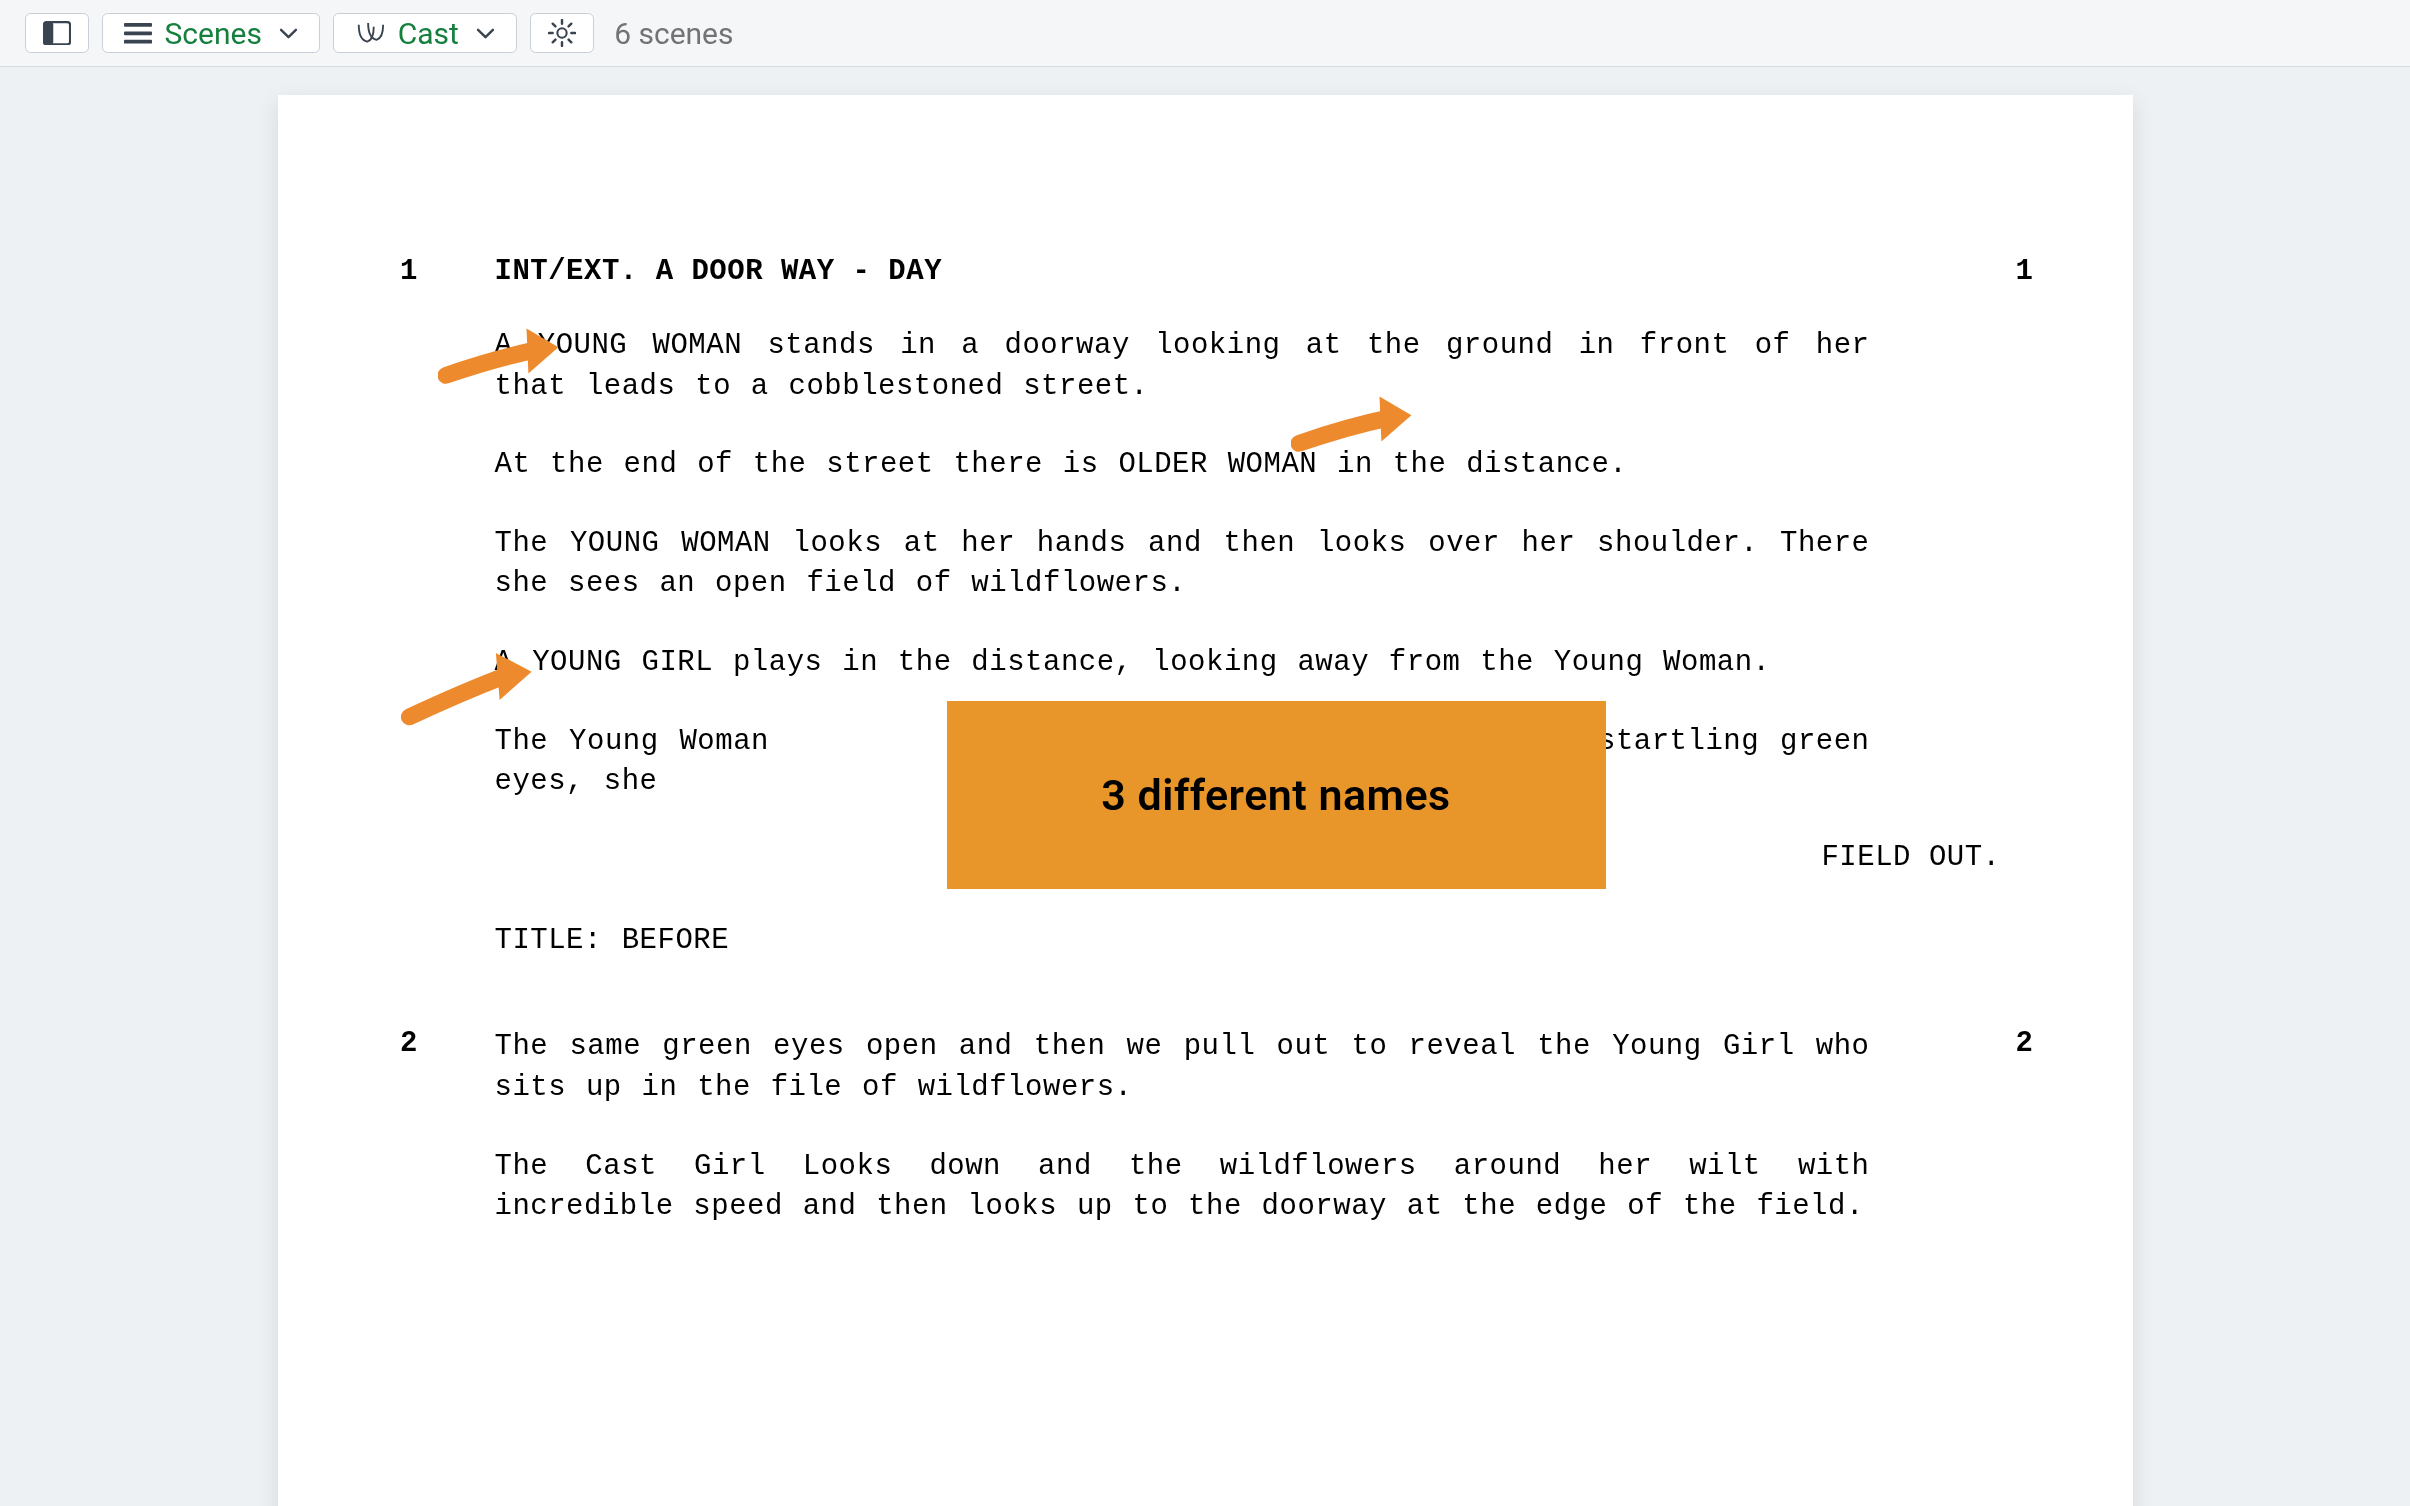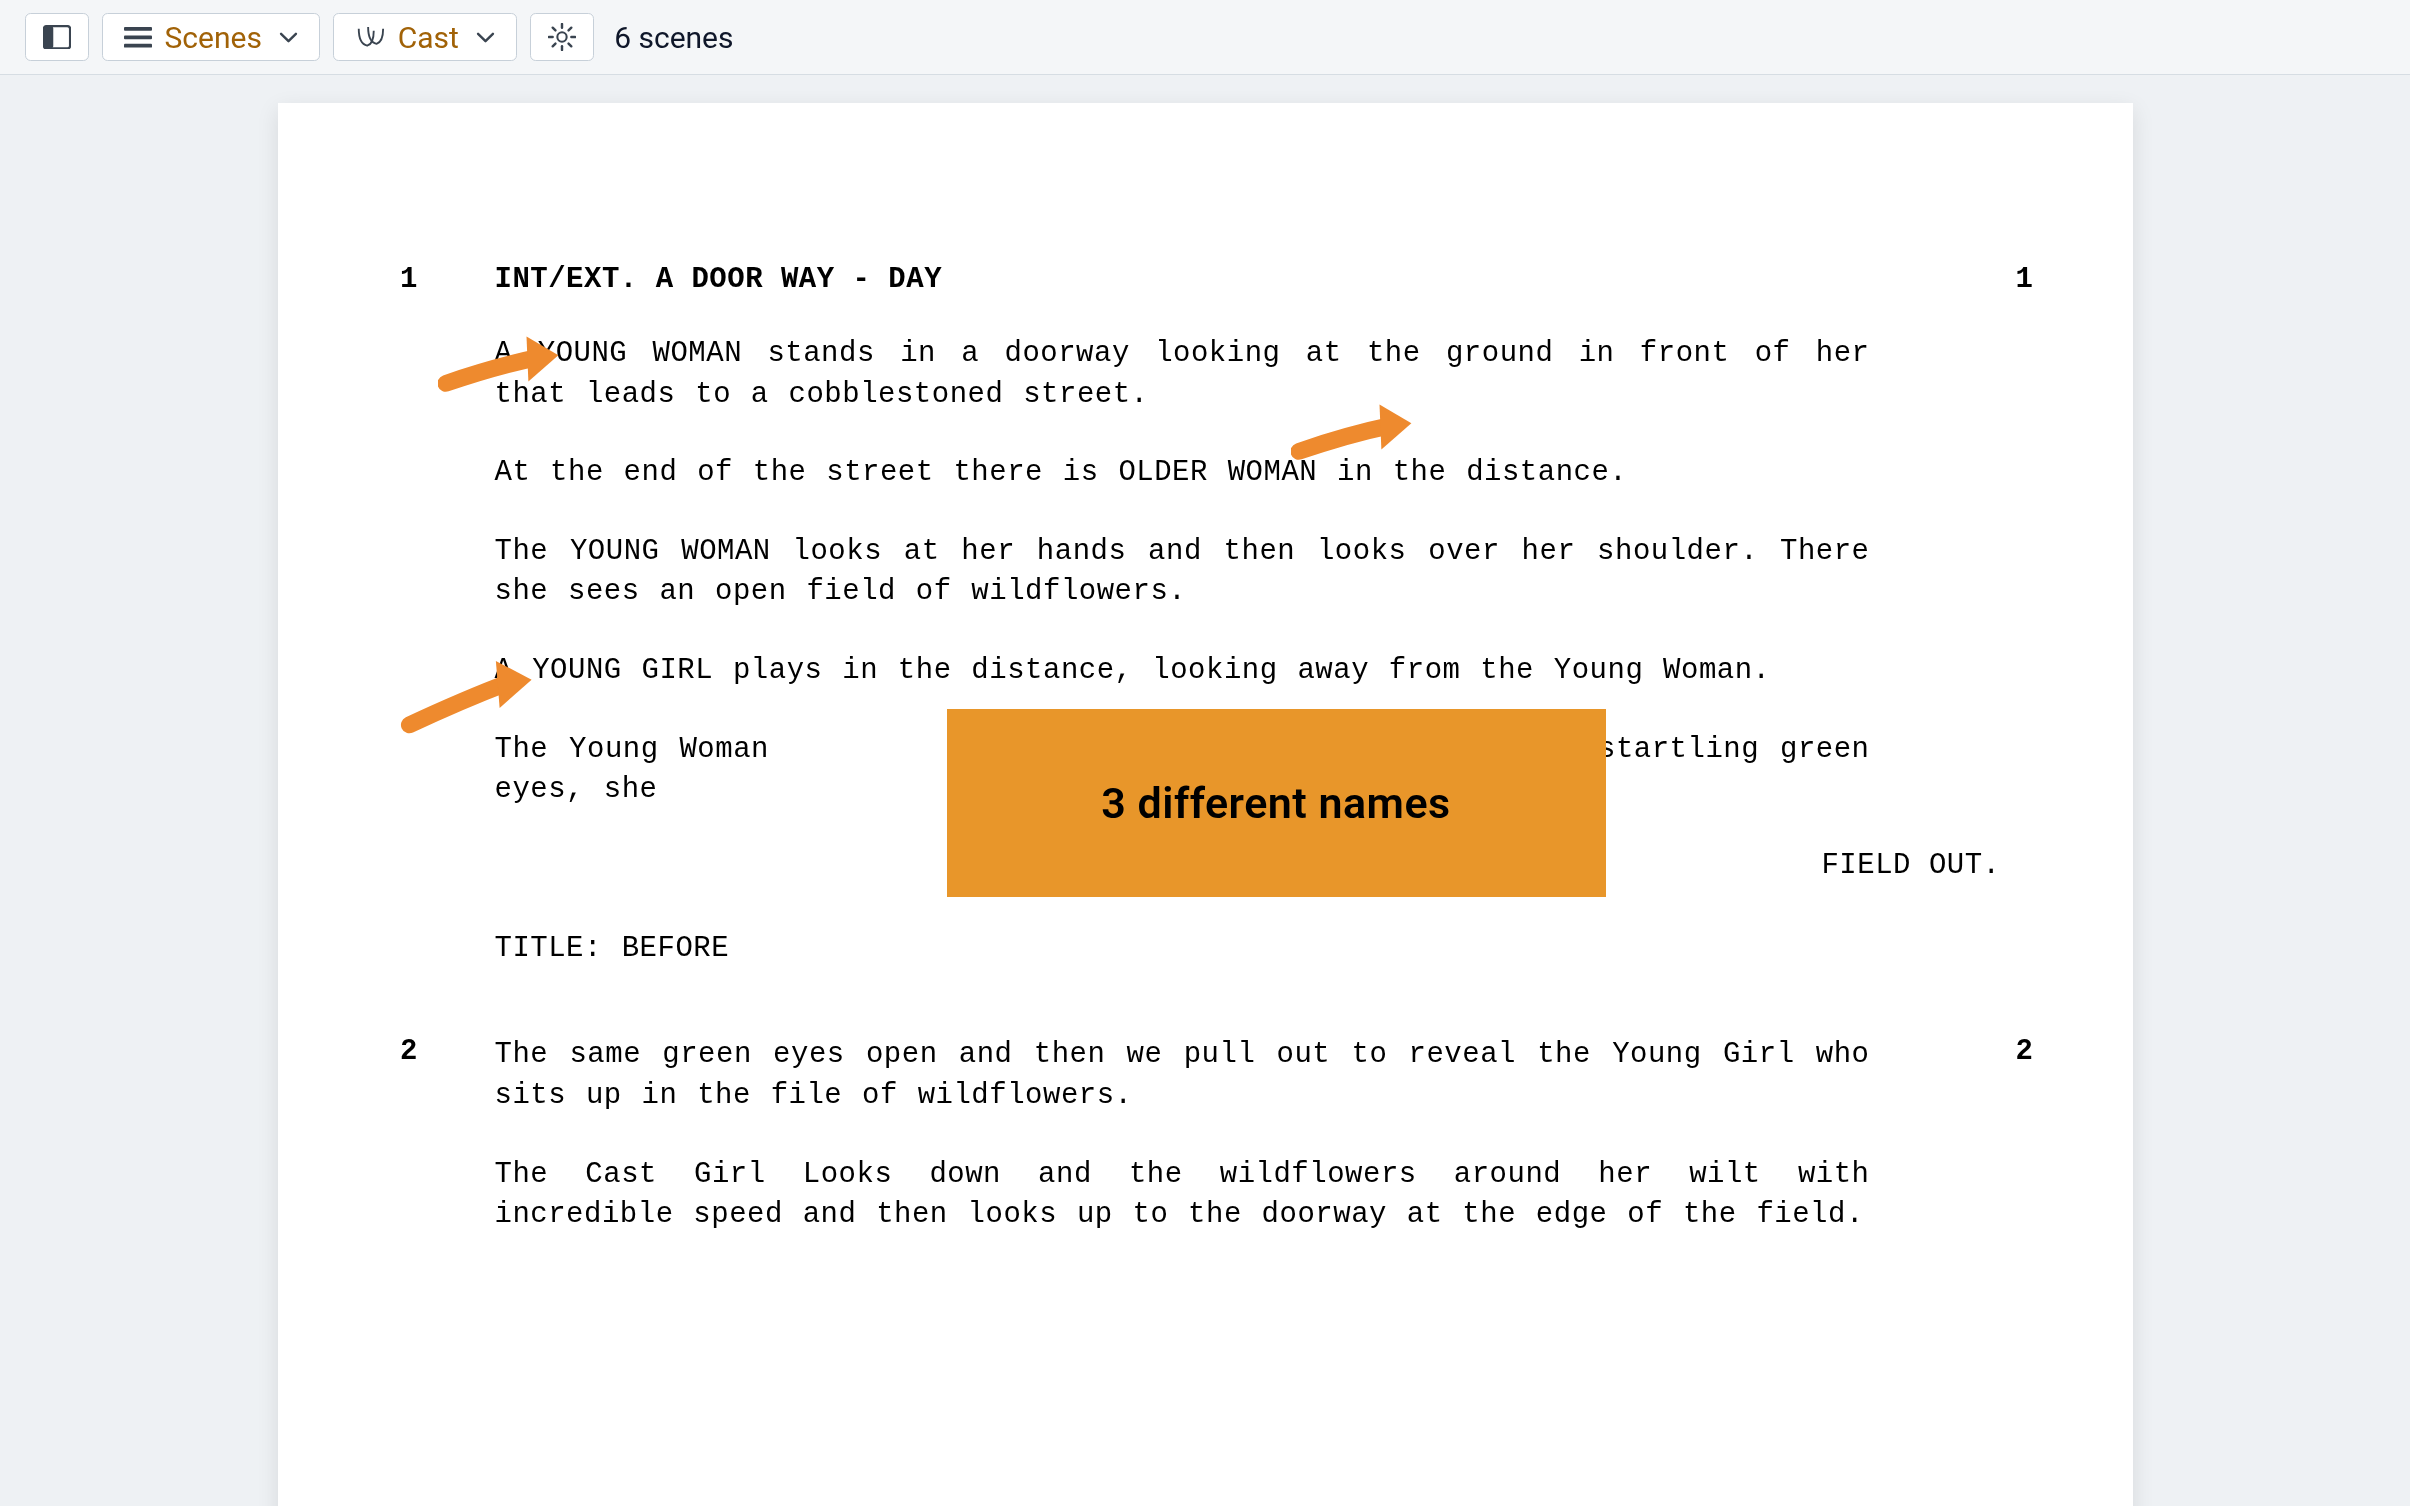--- a/index.html
+++ b/index.html
@@ -11,39 +11,39 @@
   }
   .toolbar {
     display: flex;
     align-items: center;
     gap: 13px;
     padding: 13px 24.5px;
     border-bottom: 0.9px solid #d6dde3;
     background: #f4f6f8;
   }
   .tb-btn {
-    height: 48px;
+    height: 40px;
     border: 0.9px solid #c7d0d9;
     border-radius: 5.6px;
     background: #fff;
     display: flex;
     align-items: center;
     justify-content: center;
     padding: 0 21px;
     gap: 13px;
     cursor: pointer;
     font-size: 30px;
-    color: #a16207;
+    color: #15803d;
   }
   .tb-btn.icon-only { padding: 0 17px; }
   .icon { display: inline-flex; align-items: center; justify-content: center; }
   .chev { margin-left: 3.8px; }
   .tb-label {
     font-size: 30px;
-    color: #0f172a;
+    color: #737373;
     margin-left: 7.5px;
   }
 
   .workspace {
     display: flex;
     justify-content: center;
     padding-top: 28px;
     position: relative;
   }
   .page {

